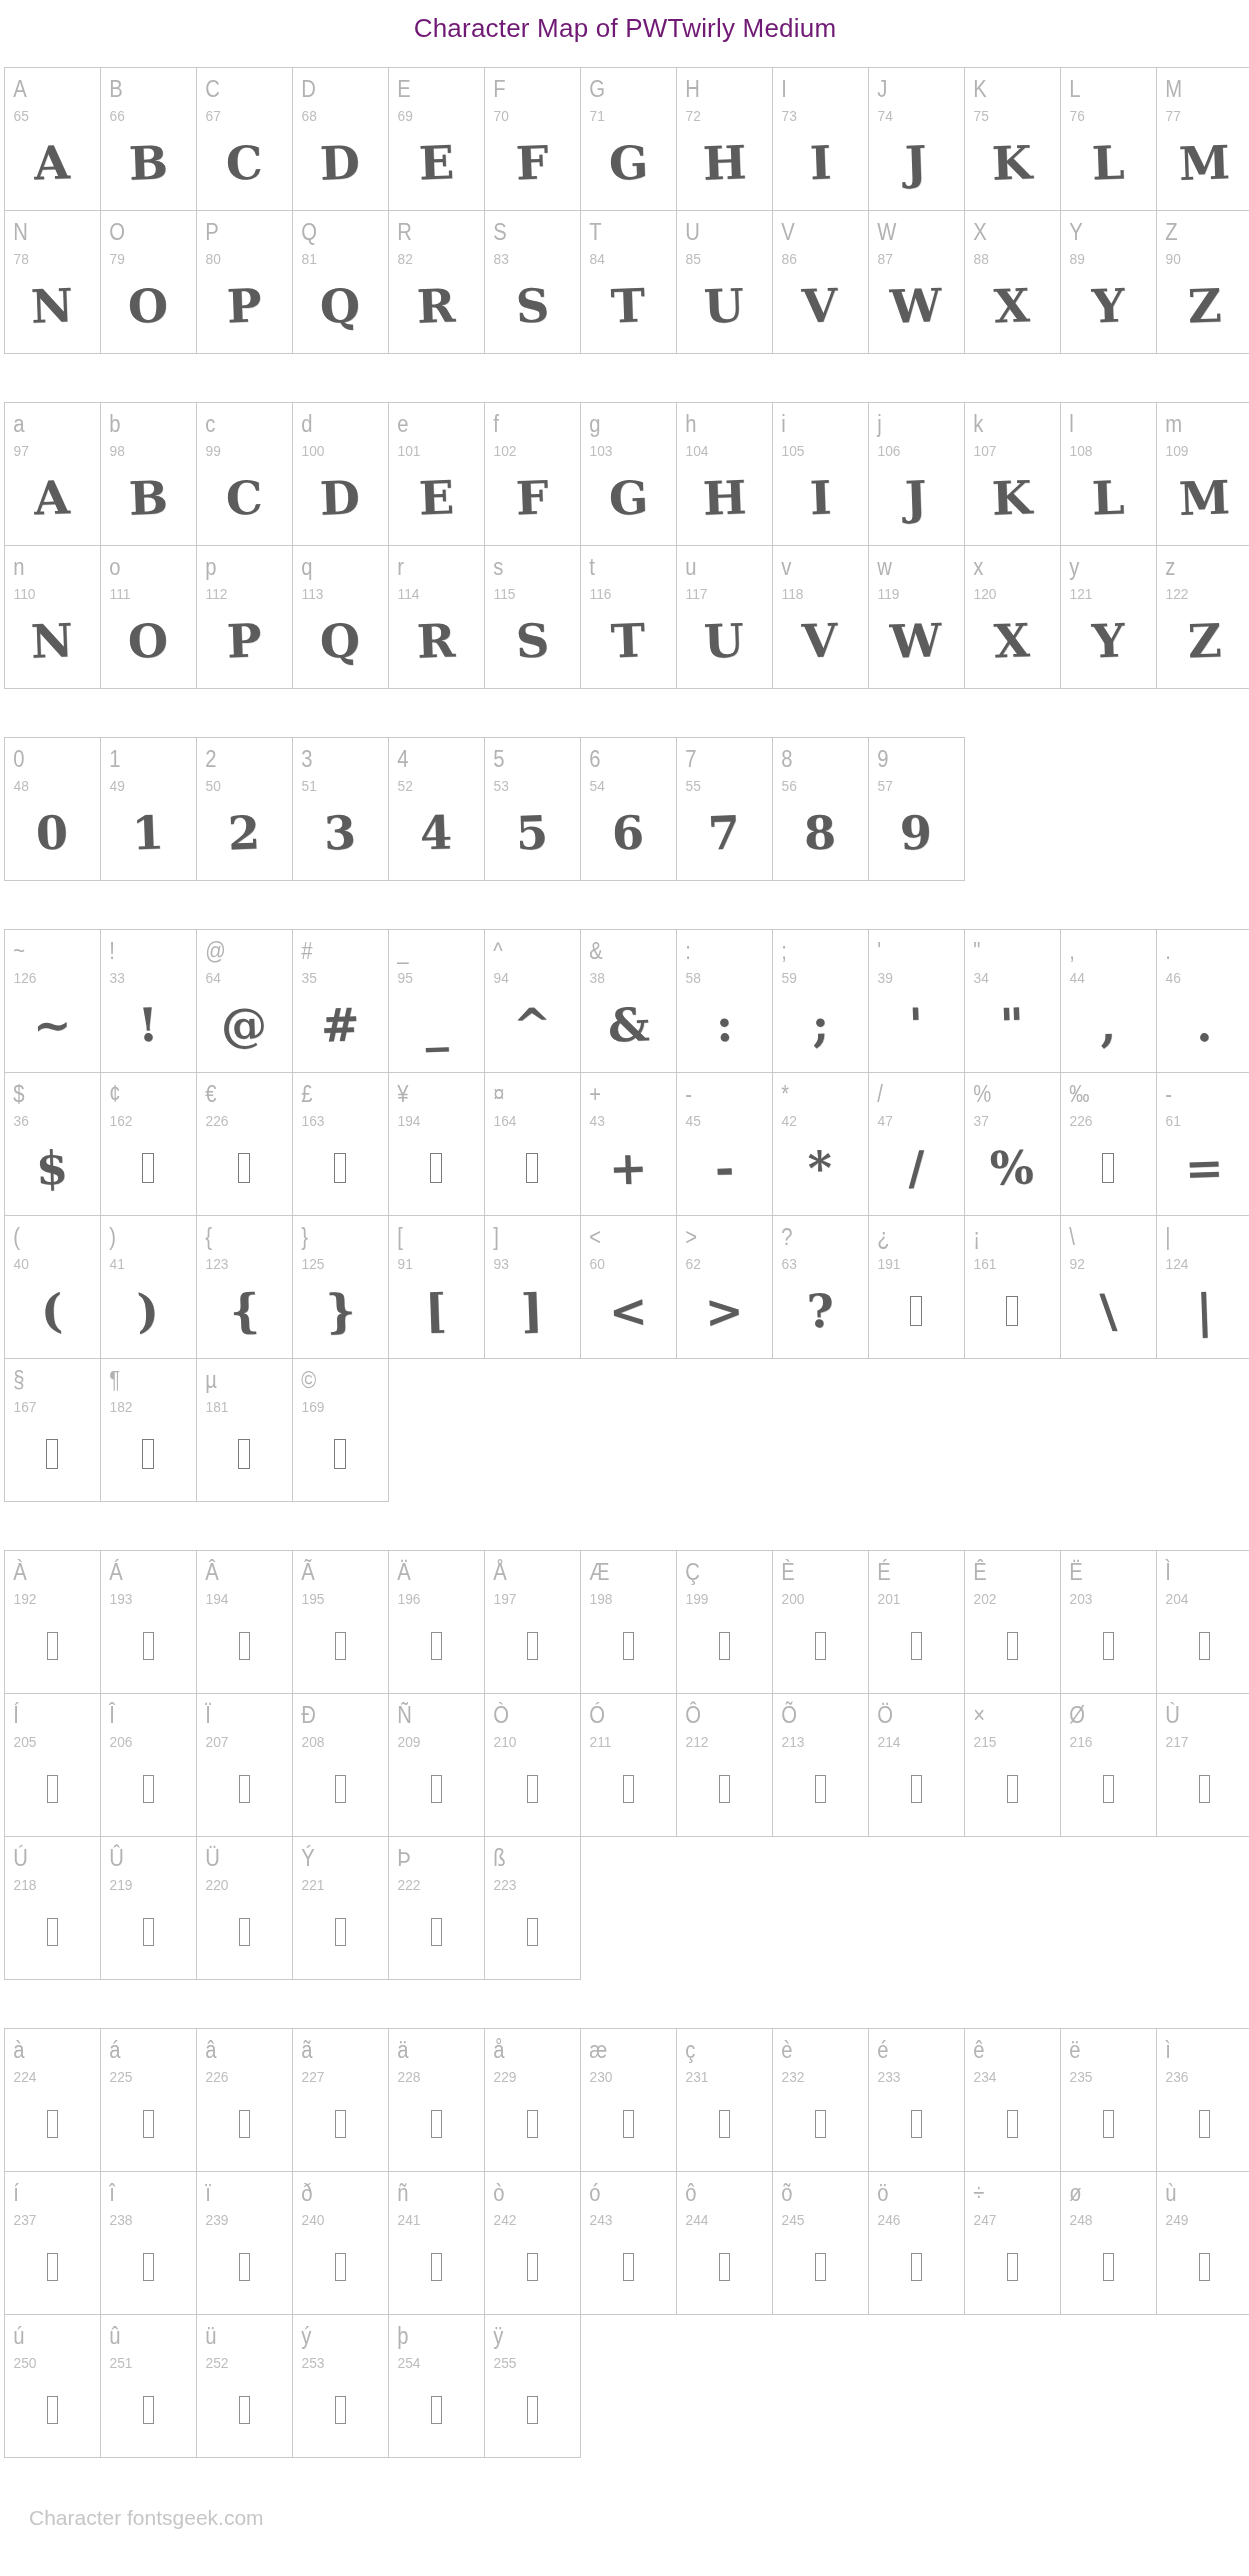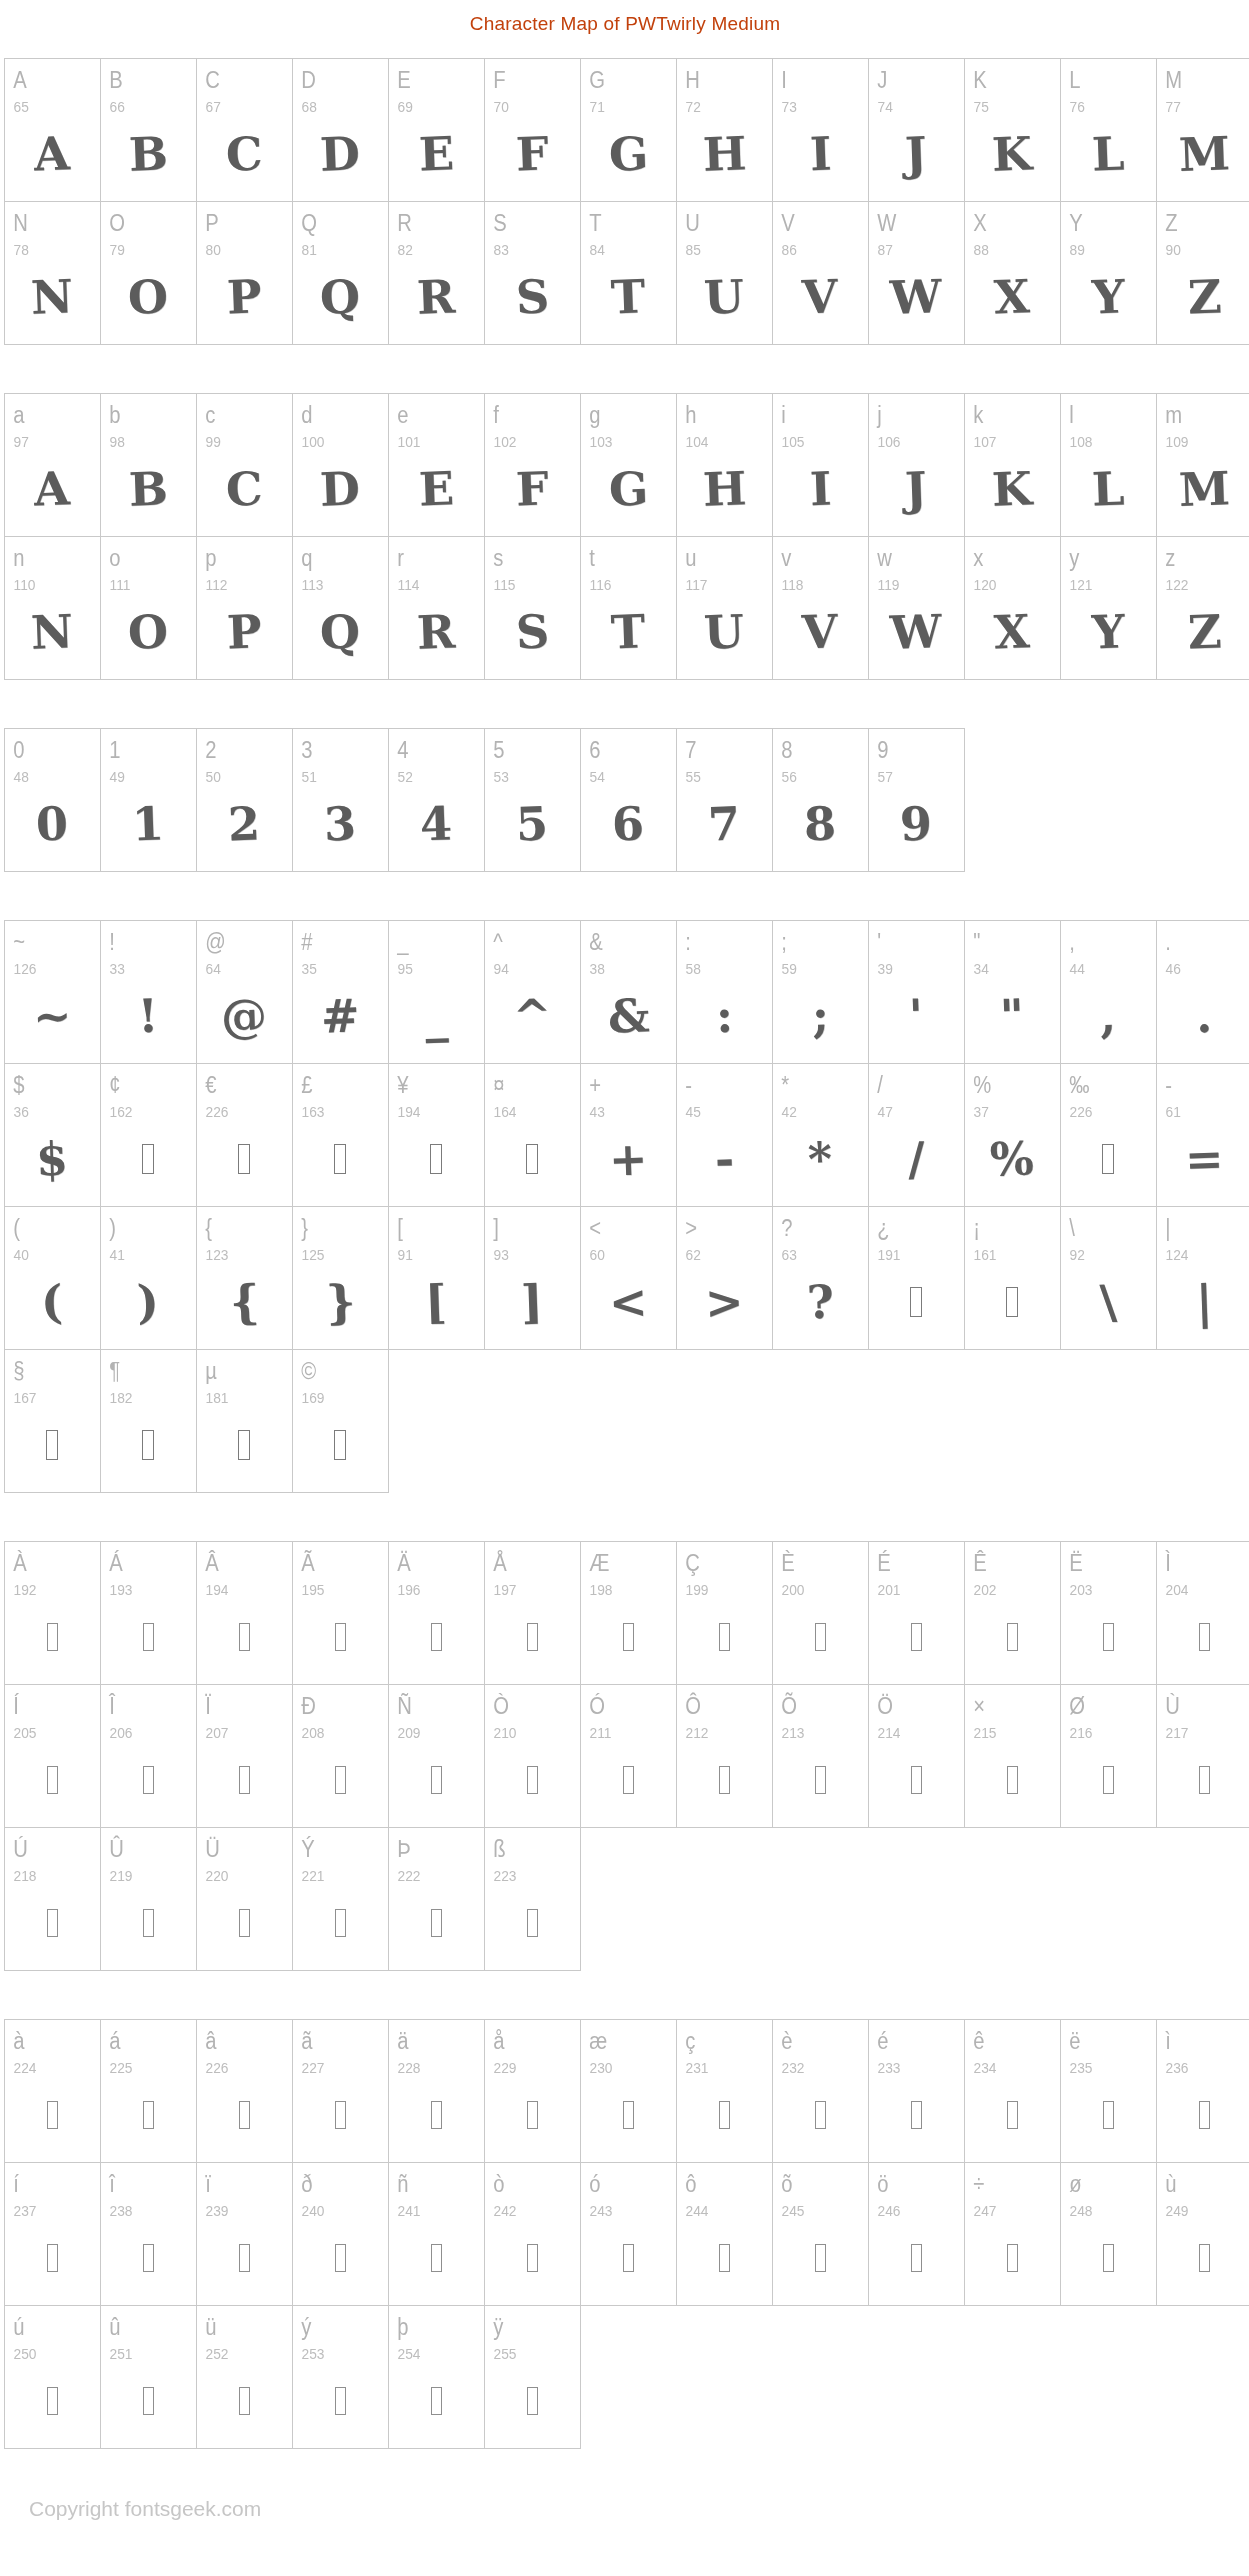--- a/index.html
+++ b/index.html
@@ -5,22 +5,22 @@
   * { box-sizing: border-box; margin: 0; padding: 0; }
   html, body { background: #ffffff; }
   body {
     width: 1250px; min-height: 2576px;
     font-family: "Liberation Sans", sans-serif;
     overflow: hidden;
   }
   .page-title {
     text-align: center;
     margin: 13.4px 0 23px 0;
-    font-size: 19px; font-weight: 400;
-    color: #c2410c;
+    font-size: 26px; font-weight: 400;
+    color: #701a75;
     letter-spacing: 0.2px;
   }
   .blocks { display: block; }
   .char-block {
     display: grid;
     grid-template-columns: repeat(var(--cols), 96px);
     border-top: 1px solid #c9c9c9;
     border-left: 1px solid #c9c9c9;
     width: max-content;
     margin: 0 0 48px 3.8px;
@@ -1273,14 +1273,14 @@
       <div class="char-cell">
         <span class="cell-label">ÿ</span>
         <span class="cell-code">255</span>
         <span class="glyph-area">
           <span class="tofu-box"></span>
         </span>
       </div>
     </div>
   </div>
 
-<div class="footer-copyright">Copyright fontsgeek.com</div>
+<div class="footer-copyright">Character fontsgeek.com</div>
 
 
 </body></html>

